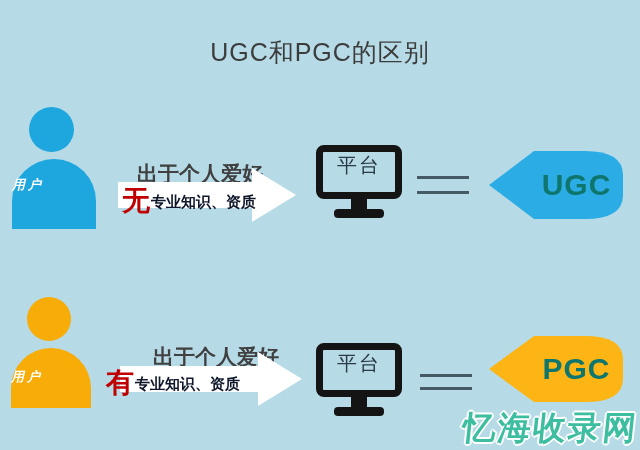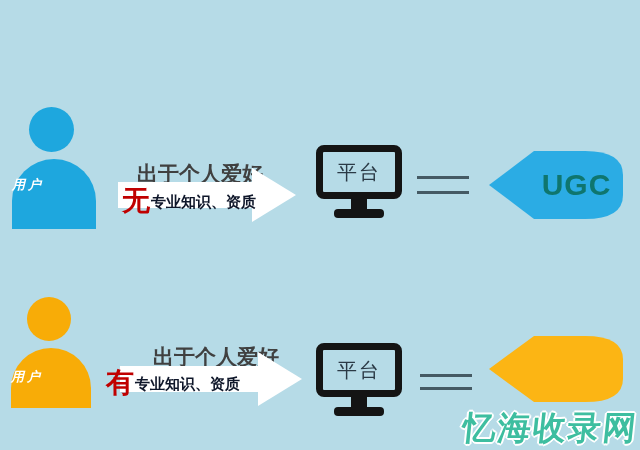--- a/index.html
+++ b/index.html
@@ -51,21 +51,21 @@
     width:0;height:0;
     border-top:27px solid transparent;
     border-bottom:27px solid transparent;
     border-left:44px solid #FFFFFF;
   }
 
   
   .monitor-screen{
     width:72px;height:40px;
     border:7px solid #141414;border-radius:8px;
-    display:flex;align-items:center;justify-content:center;
+    display:flex;align-items:flex-start;justify-content:center;
   }
   .platform-label{
     color:#2B3A46;font-size:20px;letter-spacing:2px;
   }
   .monitor-neck{width:16px;height:11px;background:#141414;}
   .monitor-base{width:50px;height:9px;background:#141414;border-radius:4px;}
 
   
   .eq-line{width:52px;height:3px;background:#455A64;}
 
@@ -87,20 +87,21 @@
       -2px 0 0 #fff, 2px 0 0 #fff, 0 -2px 0 #fff, 0 2px 0 #fff,
       -1px -1px 0 #fff, 1px 1px 0 #fff, -1px 1px 0 #fff, 1px -1px 0 #fff;
     white-space:nowrap;
   }
 </style>
 </head>
 <body>
 
 <div id="stage">
 
+  <div class="abs title">UGC和PGC的区别</div>
 
   <div>
 
     <div class="abs person-head" style="left: 29px; top: 107px; width: 45px; height: 45px; background: rgb(30, 167, 222);"></div>
     <div class="abs person-body" style="left: 12px; top: 159px; width: 84px; height: 70px; background: rgb(30, 167, 222);"></div>
     <div class="abs person-label" style="left:12px;top:176px;width:84px;">用户</div>
 
     <div class="abs motivation" style="left:137px;top:160px;">出于个人爱好</div>
     <div class="abs arrow-body" style="left:118px;top:182px;width:134px;height:26px;"></div>
     <div class="abs arrow-head" style="left:252px;top:168px;"></div>
@@ -146,18 +147,19 @@
     <div class="abs monitor-neck" style="left:351px;top:397px;"></div>
     <div class="abs monitor-base" style="left:334px;top:407px;"></div>
 
     <div class="abs eq-line" style="left:420px;top:374px;"></div>
     <div class="abs eq-line" style="left:420px;top:387px;"></div>
 
     <div class="abs" style="left:489px;top:333px;width:137px;height:72px;">
       <svg width="137" height="72" viewBox="0 0 137 74" preserveAspectRatio="none">
         <path d="M0,37 L45,3 H96 Q134,3 134,27 V47 Q134,71 96,71 H45 Z" fill="#FCB514"></path>
       </svg>
+      <div class="abs tag-label">PGC</div>
     </div>
   </div>
 
   <div class="abs watermark">忆海收录网</div>
 
 </div>
 
 </body></html>

